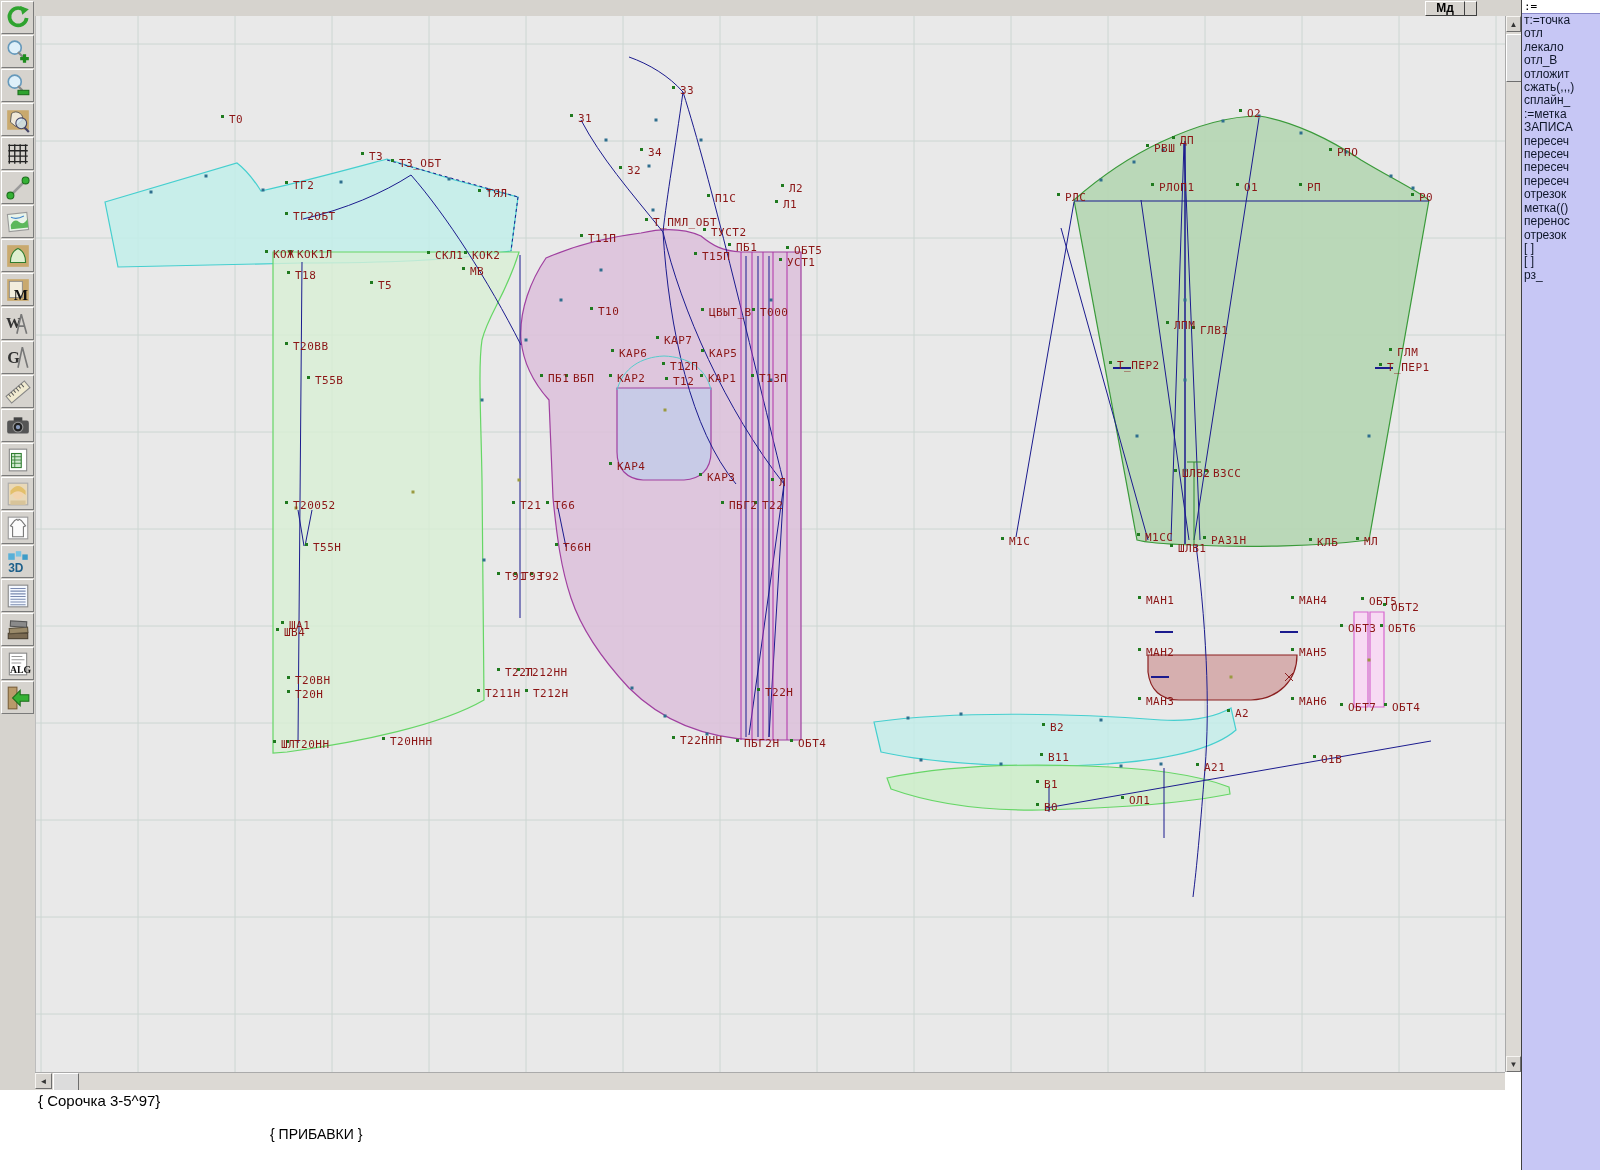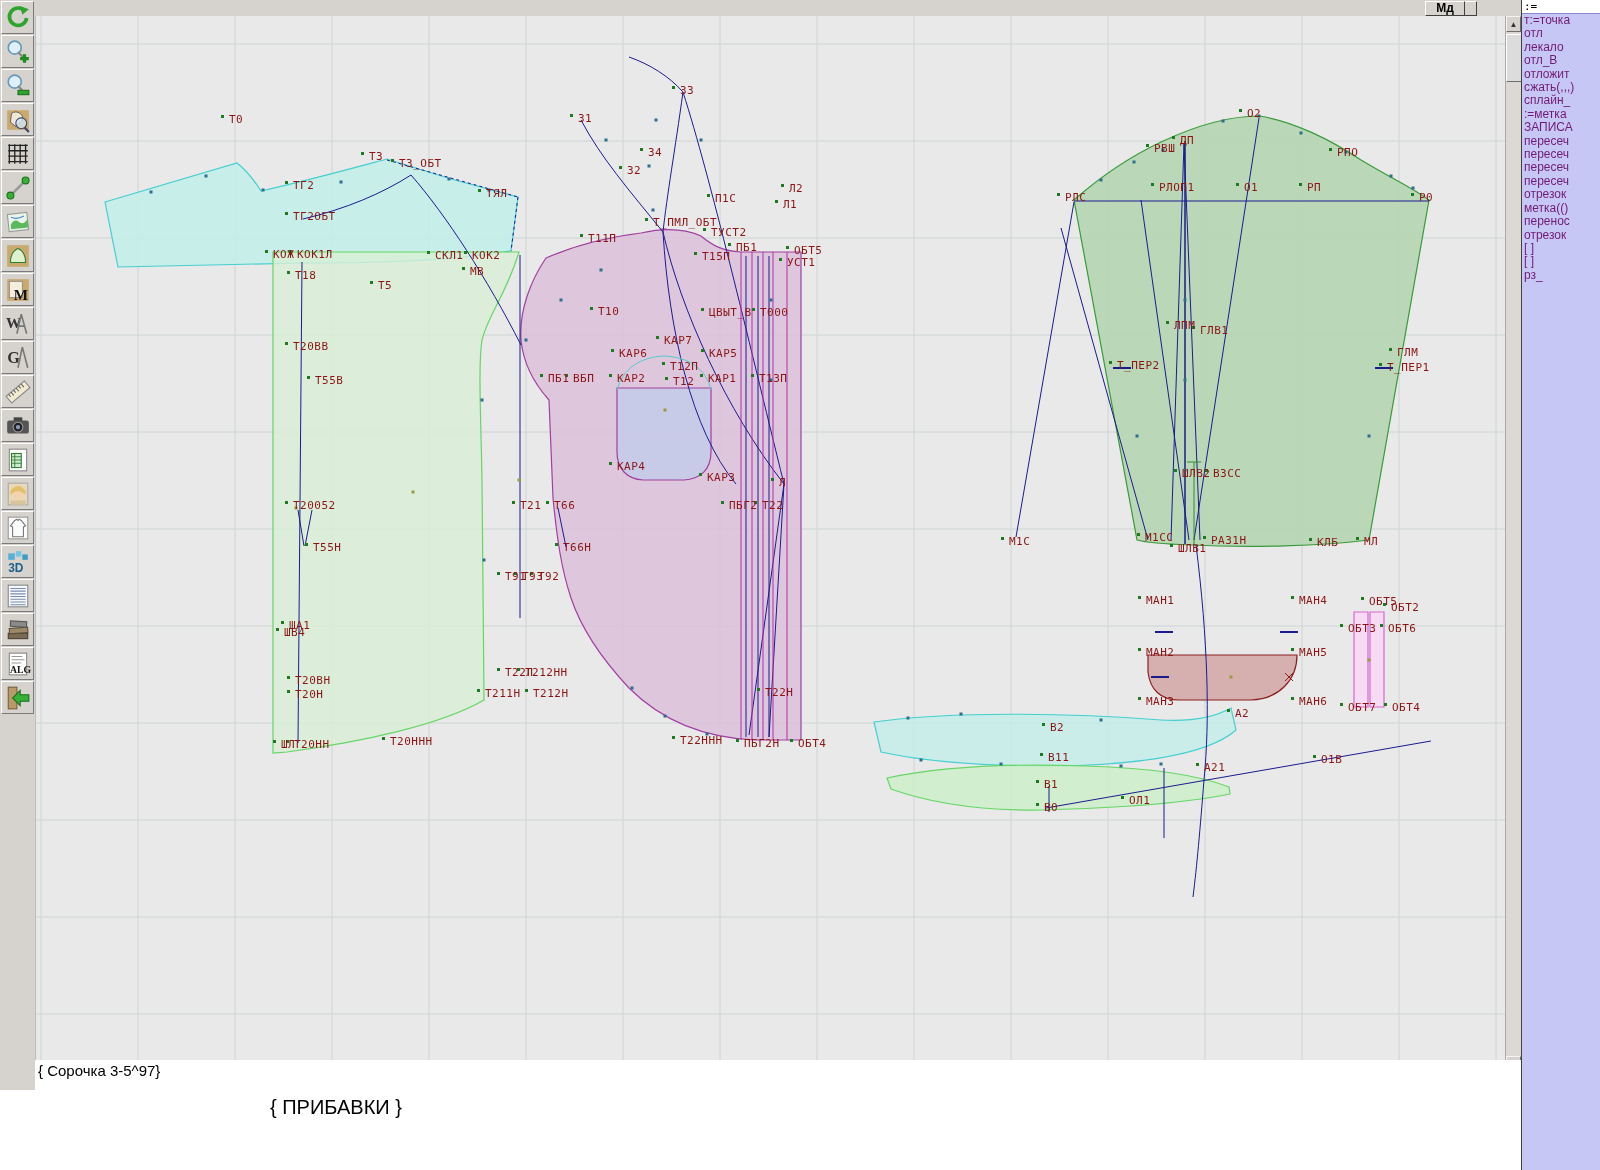--- a/index.html
+++ b/index.html
@@ -22,29 +22,29 @@
   .sb-btn{position:absolute;background:#d6d3ce;border:1px solid;border-color:#f6f4f1 #6e6e6e #6e6e6e #f6f4f1;
     color:#333;font-size:8px;text-align:center;padding:0;line-height:13px}
   #vup{left:0;top:0;width:15px;height:16px}
   #vdown{left:0;bottom:0;width:15px;height:16px}
   #hleft{left:0;top:0;width:17px;height:16px}
   #vthumb{position:absolute;left:0;top:18px;width:15px;height:46px;background:#dcdcdc;
     border:1px solid;border-color:#ffffff #6e6e6e #6e6e6e #ffffff}
   #hthumb{position:absolute;left:18px;top:0;width:24px;height:16px;background:#dcdcdc;
     border:1px solid;border-color:#ffffff #6e6e6e #6e6e6e #ffffff}
   
-  #statusarea{position:absolute;left:0;top:1060px;width:1521px;height:80px;background:#ffffff}
+  #statusarea{position:absolute;left:0;top:1090px;width:1521px;height:80px;background:#ffffff}
   #status-line1{position:absolute;left:38px;top:2px;font-size:15px;color:#000}
-  #status-line2{position:absolute;left:270px;top:36px;font-size:20px;color:#000}
+  #status-line2{position:absolute;left:270px;top:36px;font-size:14px;color:#000}
   
   #rightpanel{position:absolute;left:1521px;top:0;width:79px;height:1170px;background:#c7c7f5;
     border-left:1px solid #404040;box-sizing:border-box;overflow:hidden}
   .panel-input{background:#ffffff;height:13px;font:11px "DejaVu Sans Mono",monospace;color:#000;
     border-bottom:1px solid #8888c8;padding-left:2px}
-  .panel-line{font:12px "Liberation Sans",sans-serif;color:#701a75;line-height:13.4px;
+  .panel-line{font:12px "Liberation Sans",sans-serif;color:#0f172a;line-height:13.4px;
     padding-left:2px;white-space:nowrap;overflow:hidden;cursor:default}
 </style>
 </head>
 <body>
 
 <div id="toolbar">
   <button class="tb-btn" title="undo-refresh">
     <svg viewBox="0 0 24 24">
         <path d="M18.5 6 A8 8 0 1 0 20 12" fill="none" stroke="#2fa32f" stroke-width="3.4"></path>
         <polygon points="14,1 22,4 16,9" fill="#2fa32f"></polygon>

